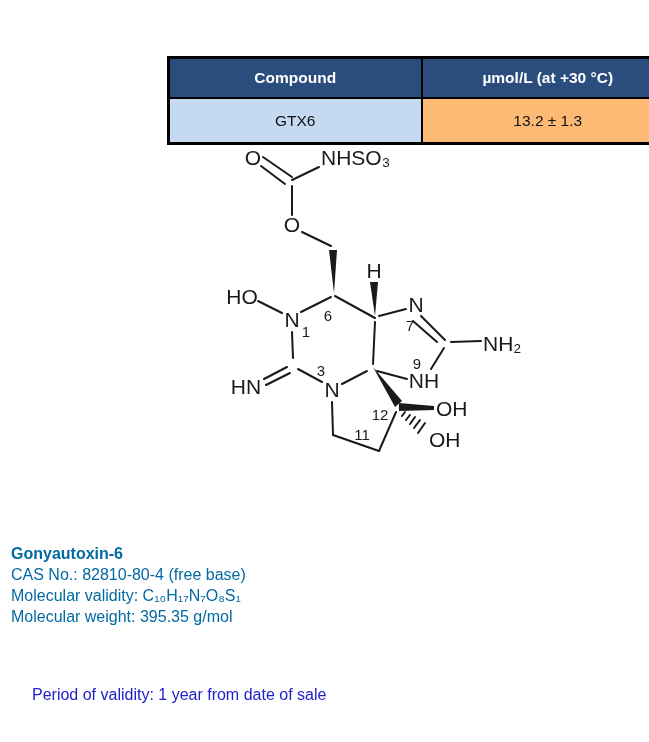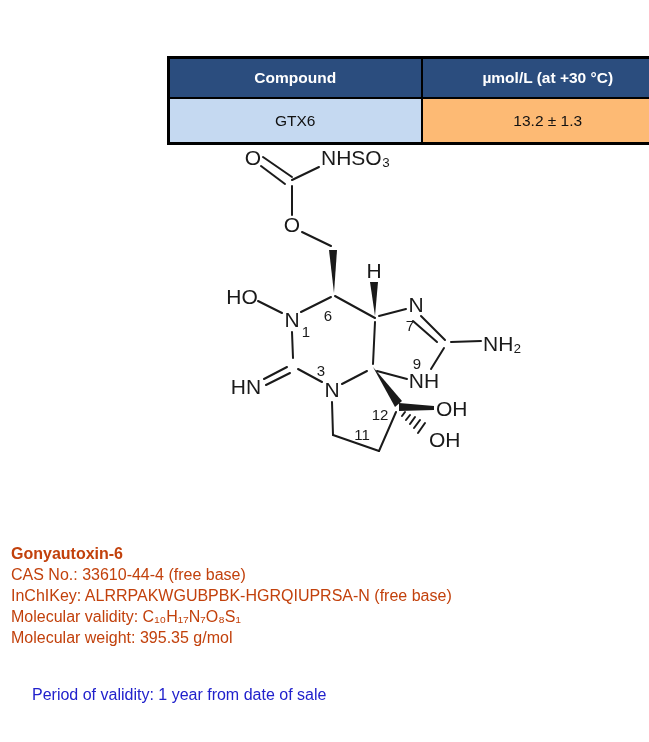--- a/index.html
+++ b/index.html
@@ -29,21 +29,21 @@
   .structure{position:absolute;left:180px;top:120px;}
   .structure text{
     font-size:21px;fill:#1a1a1a;
     font-family:"Liberation Sans","DejaVu Sans",sans-serif;
   }
   .structure text.num{font-size:15px;}
   .structure line{stroke:#1a1a1a;stroke-width:2;stroke-linecap:round;}
   .structure polygon{fill:#1a1a1a;stroke:none;}
   .structure line.hash{stroke-width:2;}
   
-  .info{position:absolute;left:11px;top:543px;font-size:16px;line-height:21px;color:#c2410c;}
+  .info{position:absolute;left:11px;top:543px;font-size:16px;line-height:21px;color:#0369a1;}
   .info .name{font-weight:bold;}
   .notes{position:absolute;left:11px;top:684px;font-size:16px;line-height:21px;color:var(--note-text,#2121CC);margin-left:21px;}
 </style>
 </head>
 <body>
 
 <div class="canvas">
 
   <table class="spec-table">
     <thead>
@@ -149,22 +149,21 @@
       <text class="num" x="230" y="211" text-anchor="middle">7</text>
       <text class="num" x="237" y="249" text-anchor="middle">9</text>
       <text class="num" x="141" y="256" text-anchor="middle">3</text>
       <text class="num" x="200" y="300" text-anchor="middle">12</text>
       <text class="num" x="182" y="320" text-anchor="middle">11</text>
     </g>
   </svg>
 
   <div class="info">
     <div class="name">Gonyautoxin-6</div>
-    <div>CAS No.: 33610-44-4 (free base)</div>
-    <div>InChIKey: ALRRPAKWGUBPBK-HGRQIUPRSA-N (free base)</div>
+    <div>CAS No.: 82810-80-4 (free base)</div>
     <div>Molecular validity: C₁₀H₁₇N₇O₈S₁</div>
     <div>Molecular weight: 395.35 g/mol</div>
   </div>
 
   <div class="notes">
     <div>Period of validity: 1 year from date of sale</div>
   </div>
 
 </div>
 

